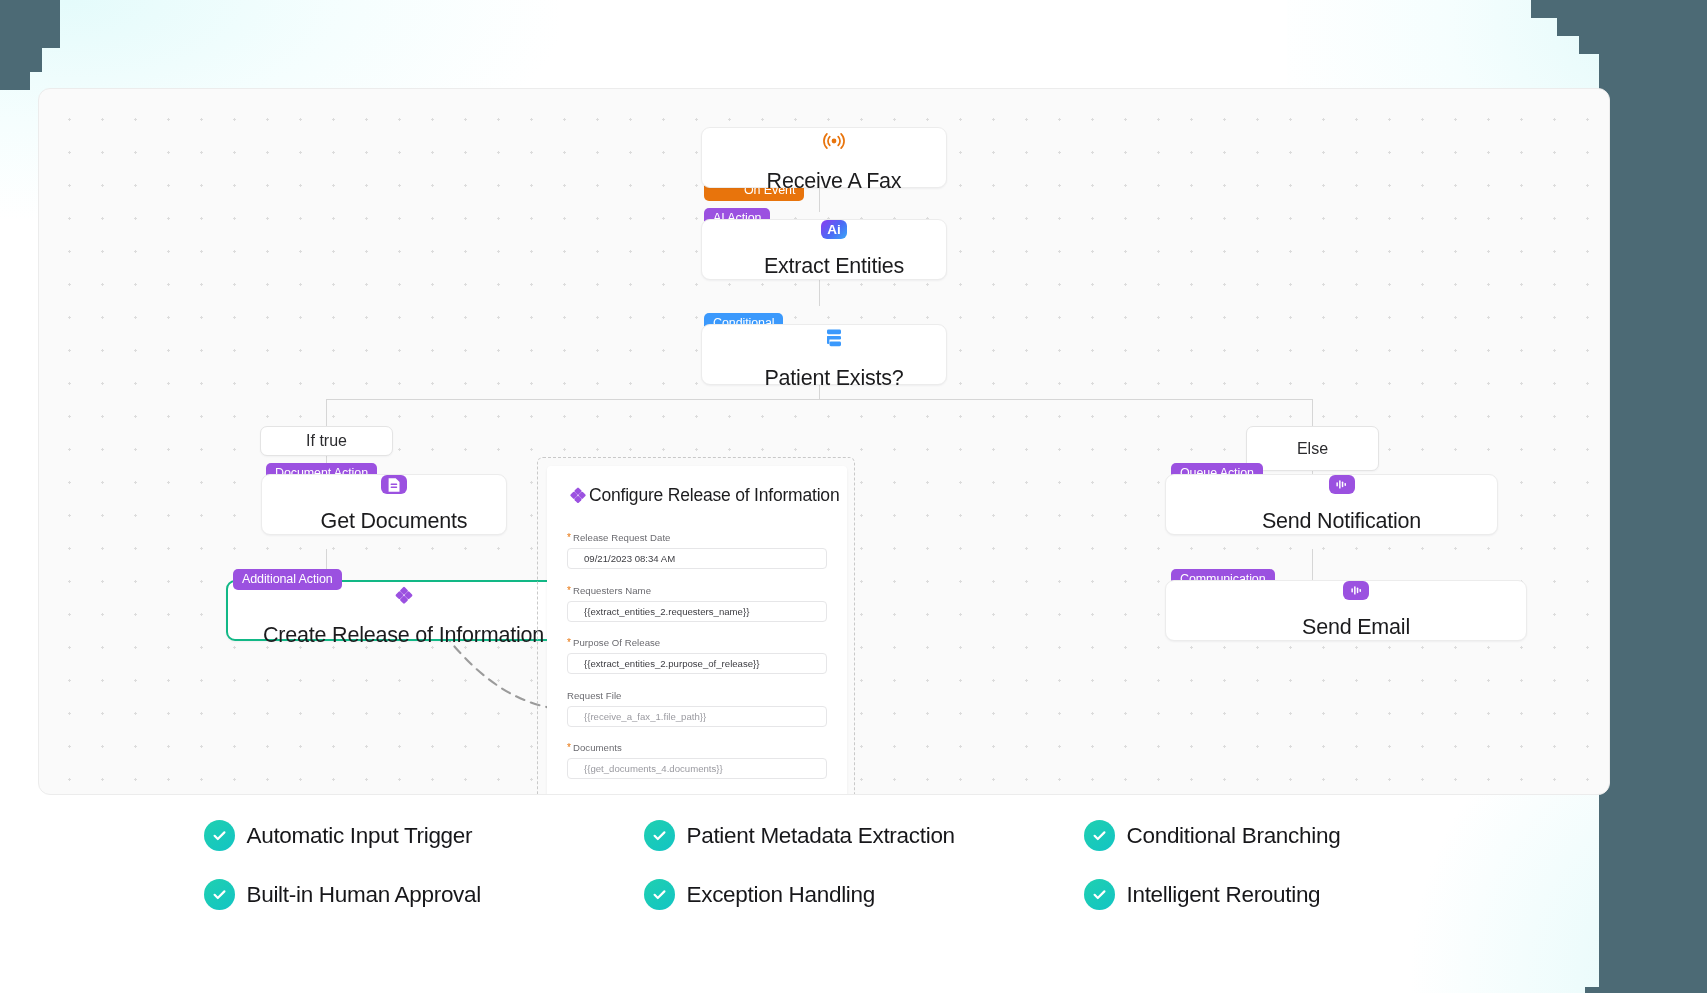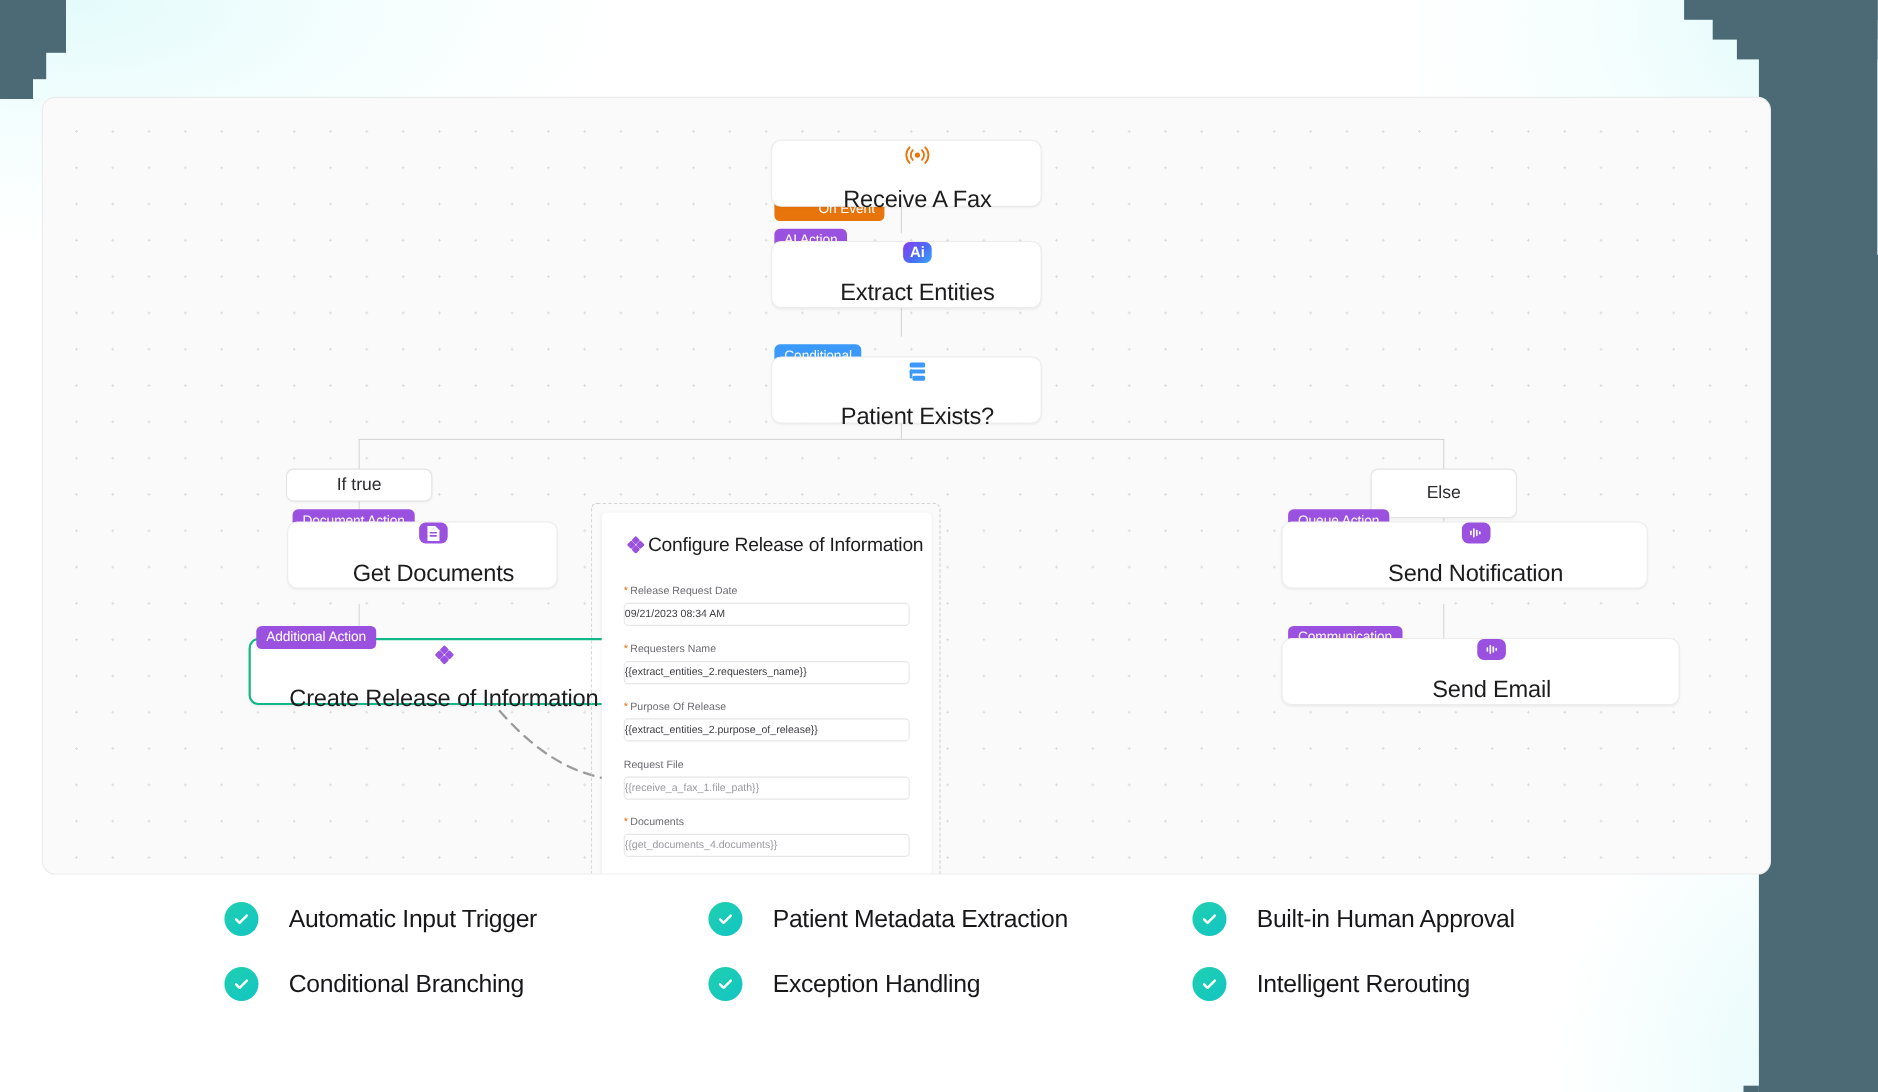--- a/index.html
+++ b/index.html
@@ -156,21 +156,21 @@
   .field-label {
     font-size: 9.6px; color: #6b6b70; margin-bottom: 5px; letter-spacing: 0.05px;
   }
   .req-star { color: #e8740c; font-size: 10px; margin-right: 2px; }
   .field-input {
     height: 21px;
     border: 1px solid #e6e6e8;
     border-radius: 4px;
     background: #ffffff;
     display: flex; align-items: center;
-    padding: 0 0;
+    padding: 0 16px;
     font-size: 9.6px;
     color: #3d3d42;
     overflow: hidden;
     white-space: nowrap;
   }
   .field-input.muted { color: #9a9aa0; }
   .toggle-row { display: flex; align-items: center; gap: 8px; margin-top: 2px; }
   .toggle {
     width: 23px; height: 12px; border-radius: 7px;
     background: #12b886; position: relative; flex: 0 0 auto;
@@ -185,21 +185,21 @@
     position: absolute;
     left: 0; top: 820px;
     width: 1707px;
     display: grid;
     grid-template-columns: 440px 440px 440px;
     justify-content: center;
     row-gap: 28px;
     padding-left: 20px;
   }
   .feature {
-    display: flex; align-items: center; gap: 28px;
+    display: flex; align-items: center; gap: 12px;
   }
   .check {
     width: 31px; height: 31px; border-radius: 50%;
     background: linear-gradient(140deg, #1fd0b0 0%, #13c4c4 100%);
     display: flex; align-items: center; justify-content: center;
     flex: 0 0 auto;
   }
   .feature-text {
     font-size: 22.5px; color: #17171a; letter-spacing: -0.3px; white-space: nowrap;
   }
@@ -409,38 +409,38 @@
       </span>
       <span class="feature-text">Patient Metadata Extraction</span>
     </div>
 
     <div class="feature">
       <span class="check">
         <svg width="17" height="17" viewBox="0 0 17 17">
             <path d="M3.6 8.8 L6.8 12 L13.4 5.4" fill="none" stroke="#fff" stroke-width="2.2" stroke-linecap="round" stroke-linejoin="round"></path>
           </svg>
       </span>
+      <span class="feature-text">Conditional Branching</span>
+    </div>
+
+    <div class="feature">
+      <span class="check">
+        <svg width="17" height="17" viewBox="0 0 17 17">
+            <path d="M3.6 8.8 L6.8 12 L13.4 5.4" fill="none" stroke="#fff" stroke-width="2.2" stroke-linecap="round" stroke-linejoin="round"></path>
+          </svg>
+      </span>
       <span class="feature-text">Built-in Human Approval</span>
     </div>
 
     <div class="feature">
       <span class="check">
         <svg width="17" height="17" viewBox="0 0 17 17">
             <path d="M3.6 8.8 L6.8 12 L13.4 5.4" fill="none" stroke="#fff" stroke-width="2.2" stroke-linecap="round" stroke-linejoin="round"></path>
           </svg>
       </span>
-      <span class="feature-text">Conditional Branching</span>
-    </div>
-
-    <div class="feature">
-      <span class="check">
-        <svg width="17" height="17" viewBox="0 0 17 17">
-            <path d="M3.6 8.8 L6.8 12 L13.4 5.4" fill="none" stroke="#fff" stroke-width="2.2" stroke-linecap="round" stroke-linejoin="round"></path>
-          </svg>
-      </span>
       <span class="feature-text">Exception Handling</span>
     </div>
 
     <div class="feature">
       <span class="check">
         <svg width="17" height="17" viewBox="0 0 17 17">
             <path d="M3.6 8.8 L6.8 12 L13.4 5.4" fill="none" stroke="#fff" stroke-width="2.2" stroke-linecap="round" stroke-linejoin="round"></path>
           </svg>
       </span>
       <span class="feature-text">Intelligent Rerouting</span>

